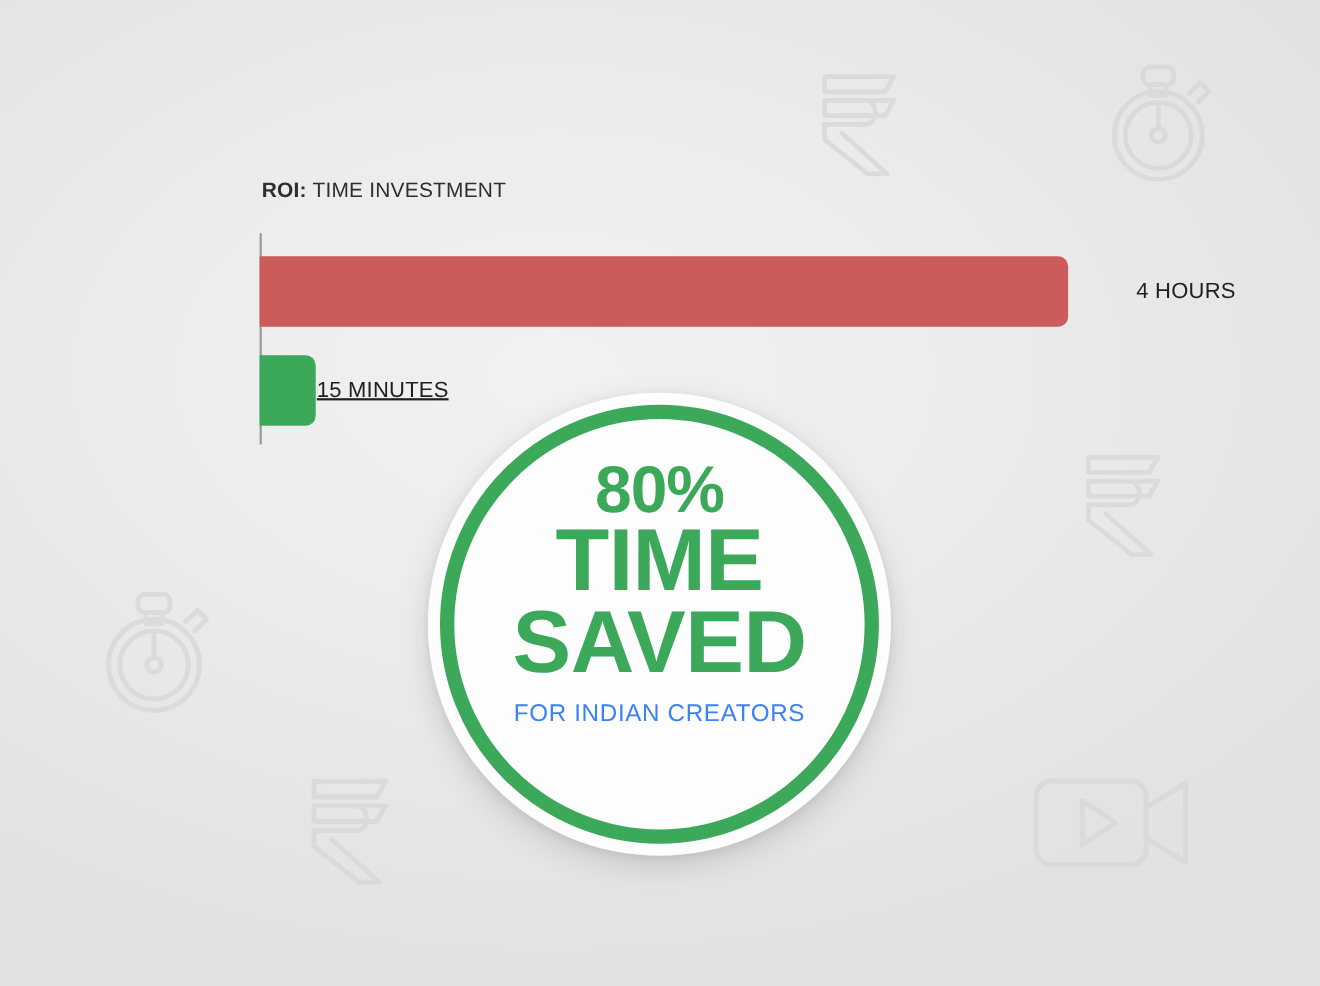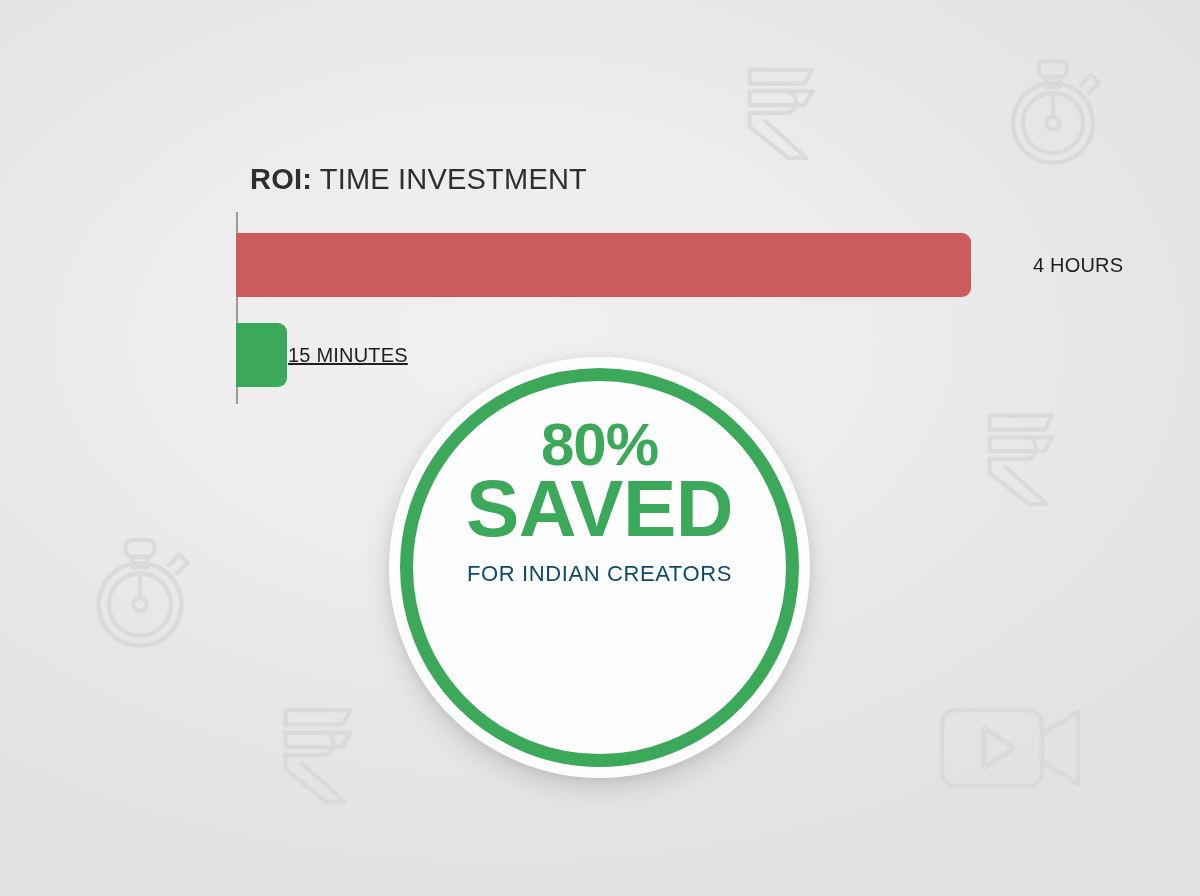--- a/index.html
+++ b/index.html
@@ -27,25 +27,24 @@
     opacity: 0.85;
     pointer-events: none;
   }
   .watermark svg { display: block; }
 
   
   #chart-title {
     position: absolute;
     left: 238px;
     top: 163px;
-    font-size: 29px;
+    font-size: 19px;
     letter-spacing: 0.2px;
     color: #2e2e2e;
     white-space: nowrap;
-    margin-left: 12px;
   }
   #chart-title .title-strong { font-weight: 700; }
 
   #axis-line {
     position: absolute;
     left: 236px;
     top: 212px;
     width: 2px;
     height: 192px;
     background: #9a9a9a;
@@ -112,21 +111,21 @@
   .badge-word {
     font-size: 80px;
     font-weight: 700;
     color: #3ba85a;
     line-height: 0.93;
     letter-spacing: -0.5px;
   }
   #badge-sub {
     margin-top: 14px;
     font-size: 22px;
-    color: #0c4a6e;
+    color: #3b82f6;
     letter-spacing: 0.6px;
   }
 </style>
 </head>
 <body>
 
 <div id="canvas">
 
   <div class="watermark" style="left:733px; top:56px;">
     <svg width="96" height="110" viewBox="0 0 48 56" fill="none" stroke="currentColor" stroke-width="2.2" stroke-linejoin="round" stroke-linecap="round">
@@ -202,18 +201,19 @@
   <div class="bar-row" style="top:323px;">
 
     <div class="bar-shape bar-ai" style="width:51px;"></div>
     <div class="bar-value-label" style="left:288px;text-decoration:underline;">15 MINUTES</div>
   </div>
 
   <div id="badge">
     <div id="badge-ring"></div>
     <div id="badge-content">
       <div id="badge-pct">80%</div>
+      <div class="badge-word">TIME</div>
       <div class="badge-word">SAVED</div>
       <div id="badge-sub">FOR INDIAN CREATORS</div>
     </div>
   </div>
 
 </div>
 
 </body></html>

